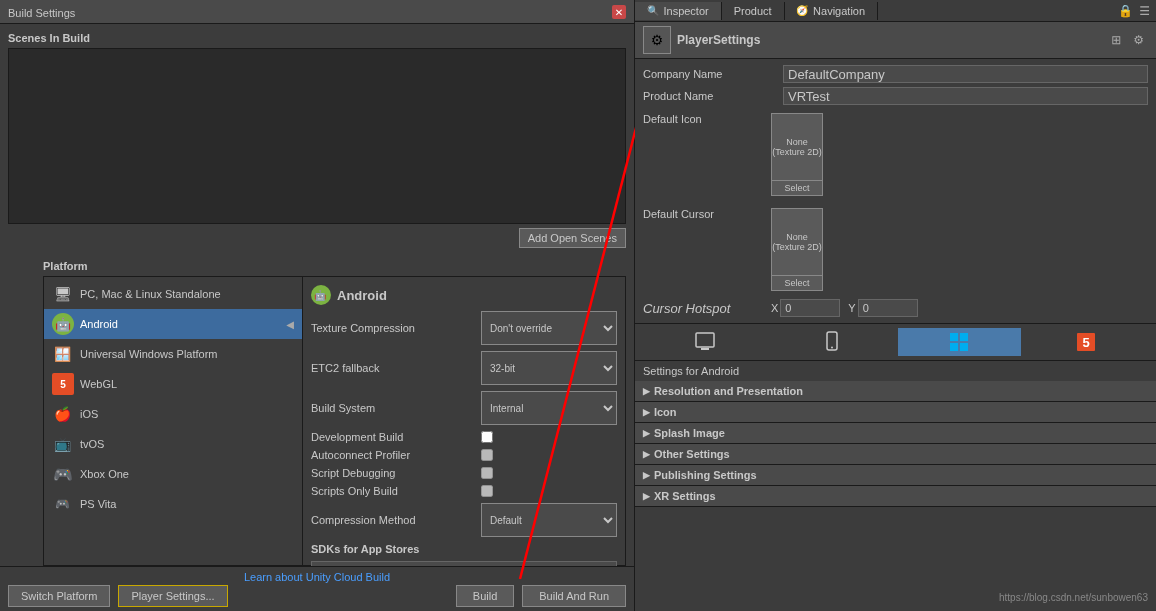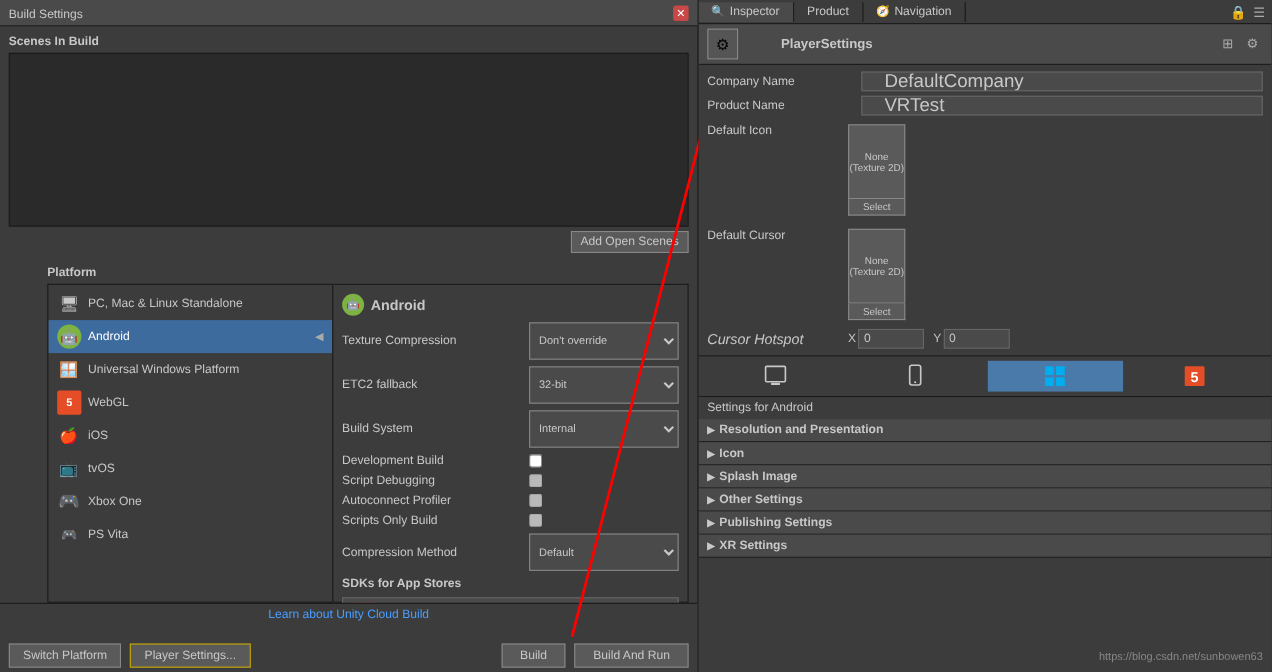--- a/index.html
+++ b/index.html
@@ -251,21 +251,21 @@
       color: #c8c8c8;
       cursor: pointer;
       font-size: 11px;
     }
 
     
     .build-bottom {
       padding: 4px 8px;
       display: flex;
       flex-direction: column;
-      gap: 20px;
+      gap: 2px;
       background: #3c3c3c;
       border-top: 1px solid #1a1a1a;
     }
 
     .cloud-build-link {
       text-align: center;
       color: #4a9eff;
       font-size: 11px;
       cursor: pointer;
     }
@@ -408,21 +408,20 @@
       display: flex;
       align-items: center;
       justify-content: center;
       font-size: 14px;
     }
 
     .ps-title {
       color: #c8c8c8;
       font-size: 12px;
       font-weight: bold;
-      margin-left: 33px;
     }
 
     .ps-header-actions {
       display: flex;
       gap: 4px;
     }
 
     .ps-action-btn {
       background: none;
       border: none;
@@ -450,22 +449,22 @@
       width: 120px;
       font-size: 11px;
     }
 
     .field-input {
       flex: 1;
       height: 18px;
       background: #4a4a4a;
       border: 1px solid #666;
       color: #c8c8c8;
-      font-size: 17px;
-      padding: 0 20px;
+      font-size: 13px;
+      padding: 0 4px;
     }
 
     .icon-field-row {
       display: flex;
       align-items: flex-start;
       gap: 8px;
       padding: 4px 0;
     }
 
     .icon-field-label {
@@ -722,26 +721,26 @@
               <option>Internal</option>
             </select>
           </div>
 
           <div class="settings-row">
             <span class="settings-label">Development Build</span>
             <input type="checkbox" class="settings-checkbox" style="">
           </div>
 
           <div class="settings-row">
+            <span class="settings-label">Autoconnect Profiler</span>
+            <input type="checkbox" class="settings-checkbox" disabled="" style="">
+          </div>
+
+          <div class="settings-row">
             <span class="settings-label">Script Debugging</span>
-            <input type="checkbox" class="settings-checkbox" disabled="" style="">
-          </div>
-
-          <div class="settings-row">
-            <span class="settings-label">Autoconnect Profiler</span>
             <input type="checkbox" class="settings-checkbox" disabled="" style="">
           </div>
 
           <div class="settings-row">
             <span class="settings-label">Scripts Only Build</span>
             <input type="checkbox" class="settings-checkbox" disabled="" style="">
           </div>
 
           <div class="settings-row">
             <span class="settings-label">Compression Method</span>

